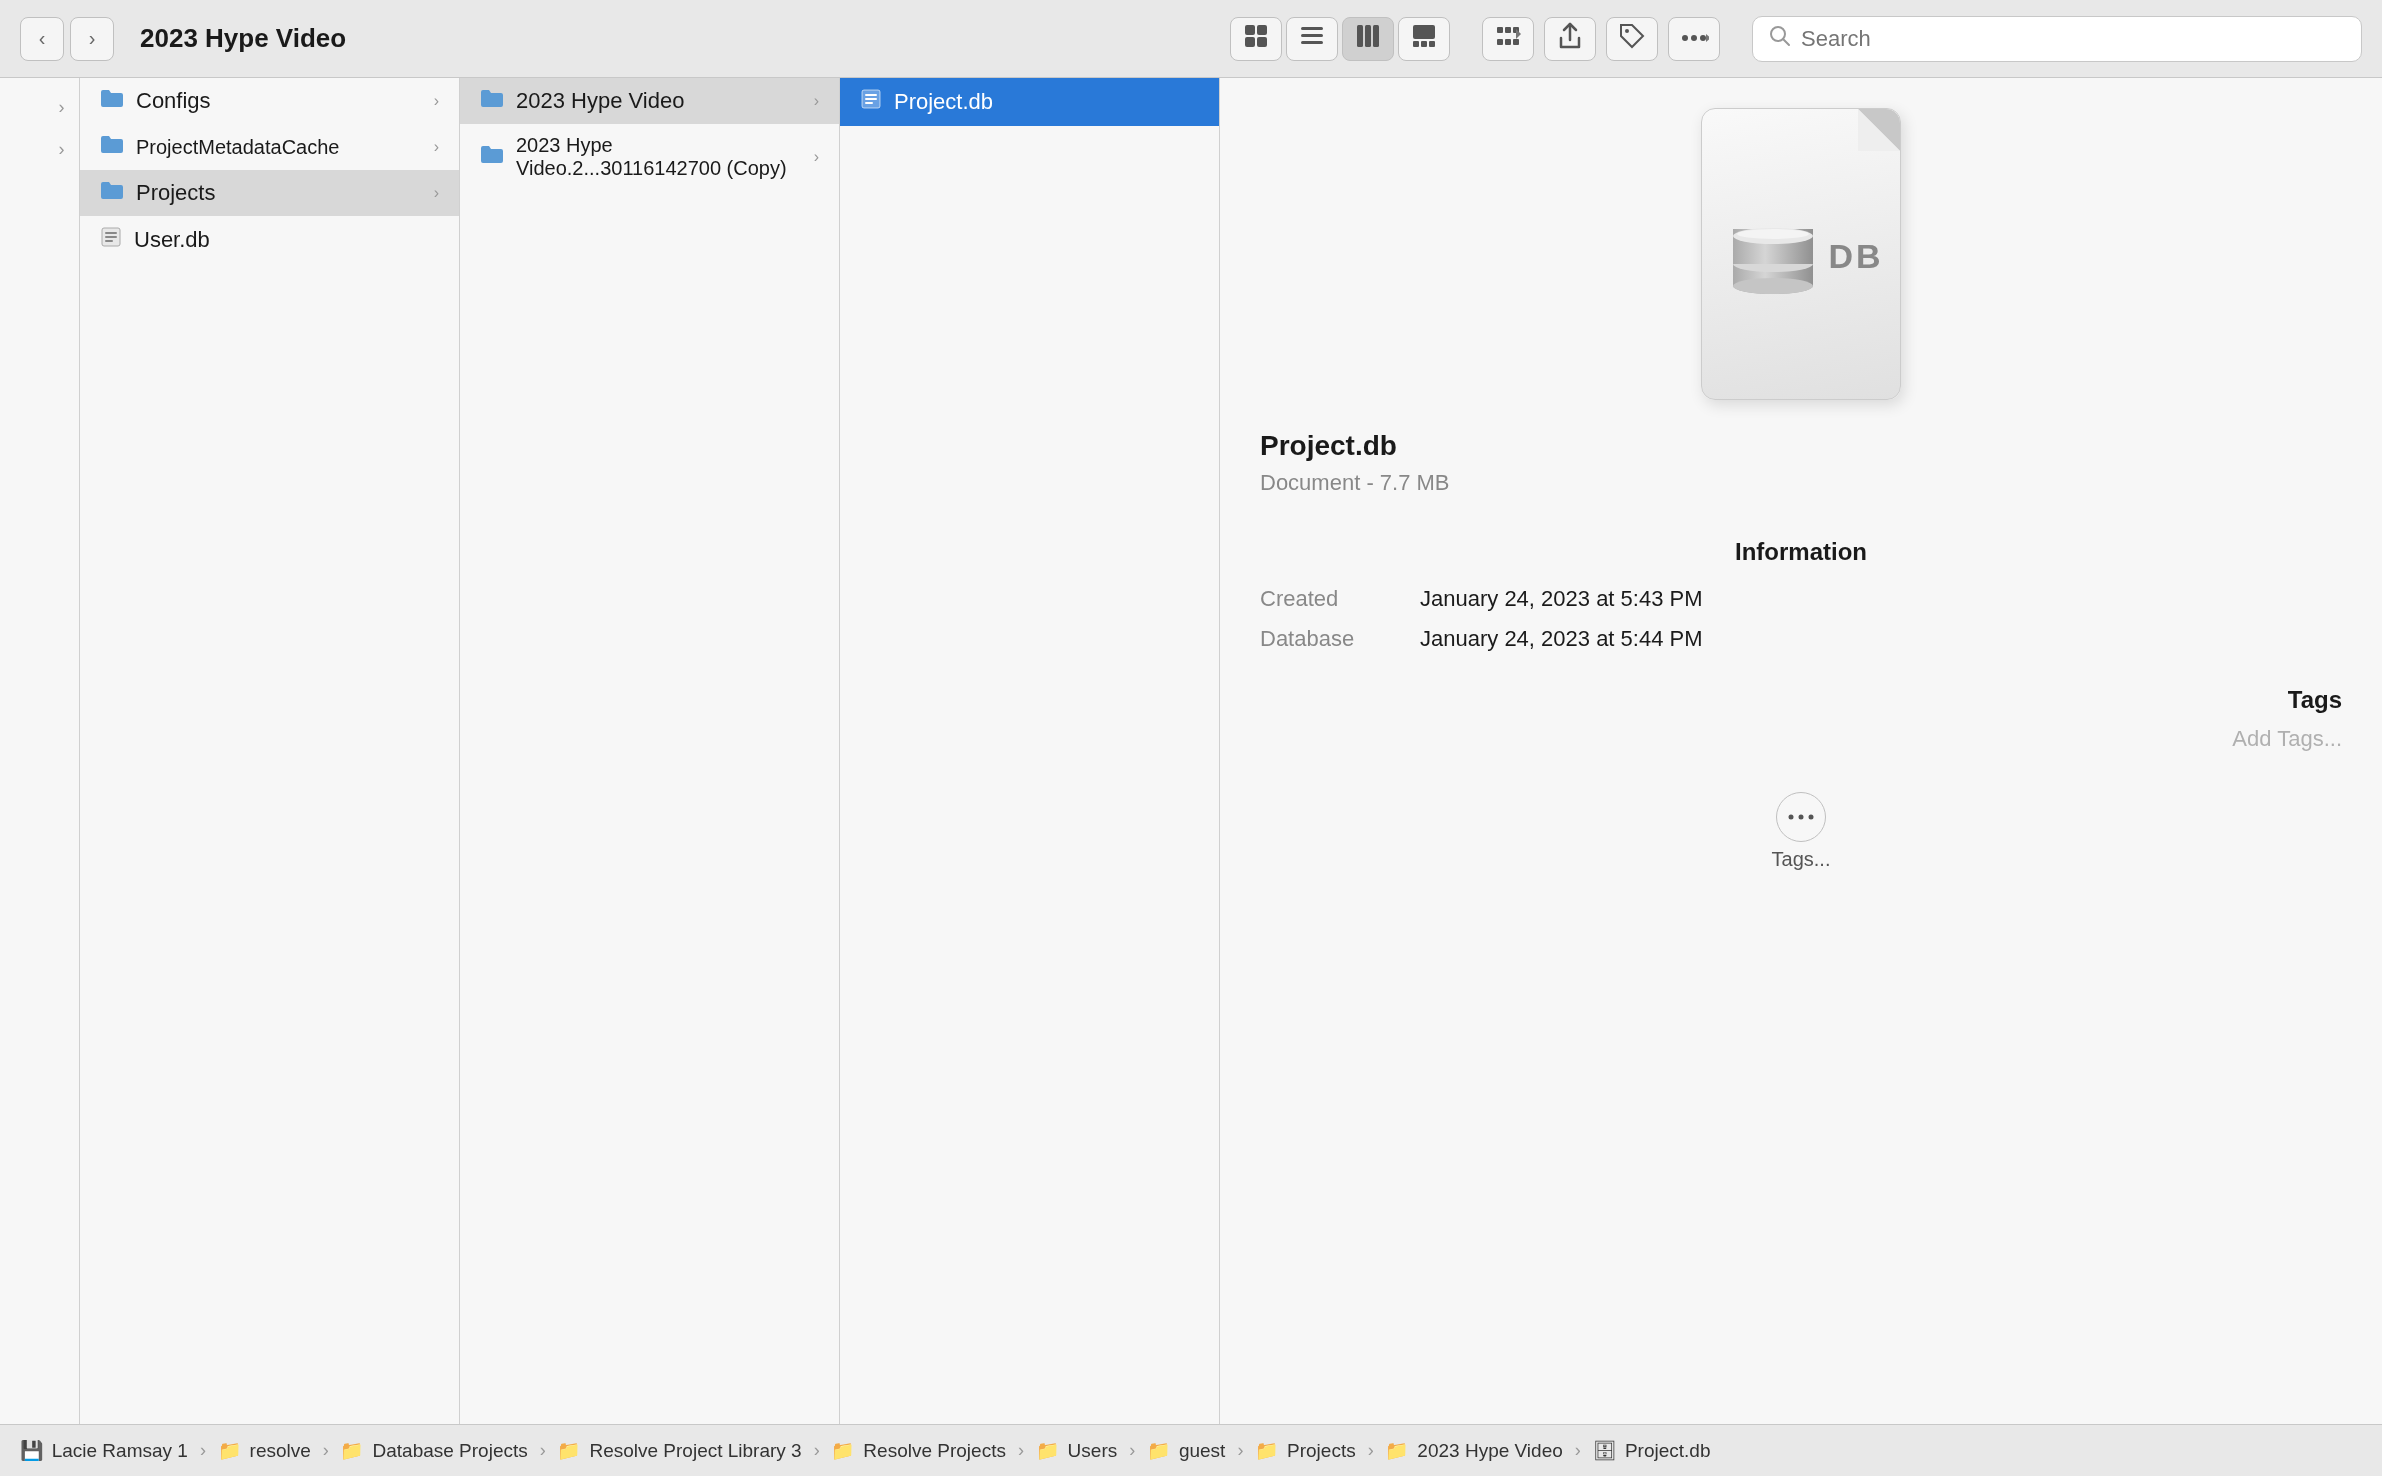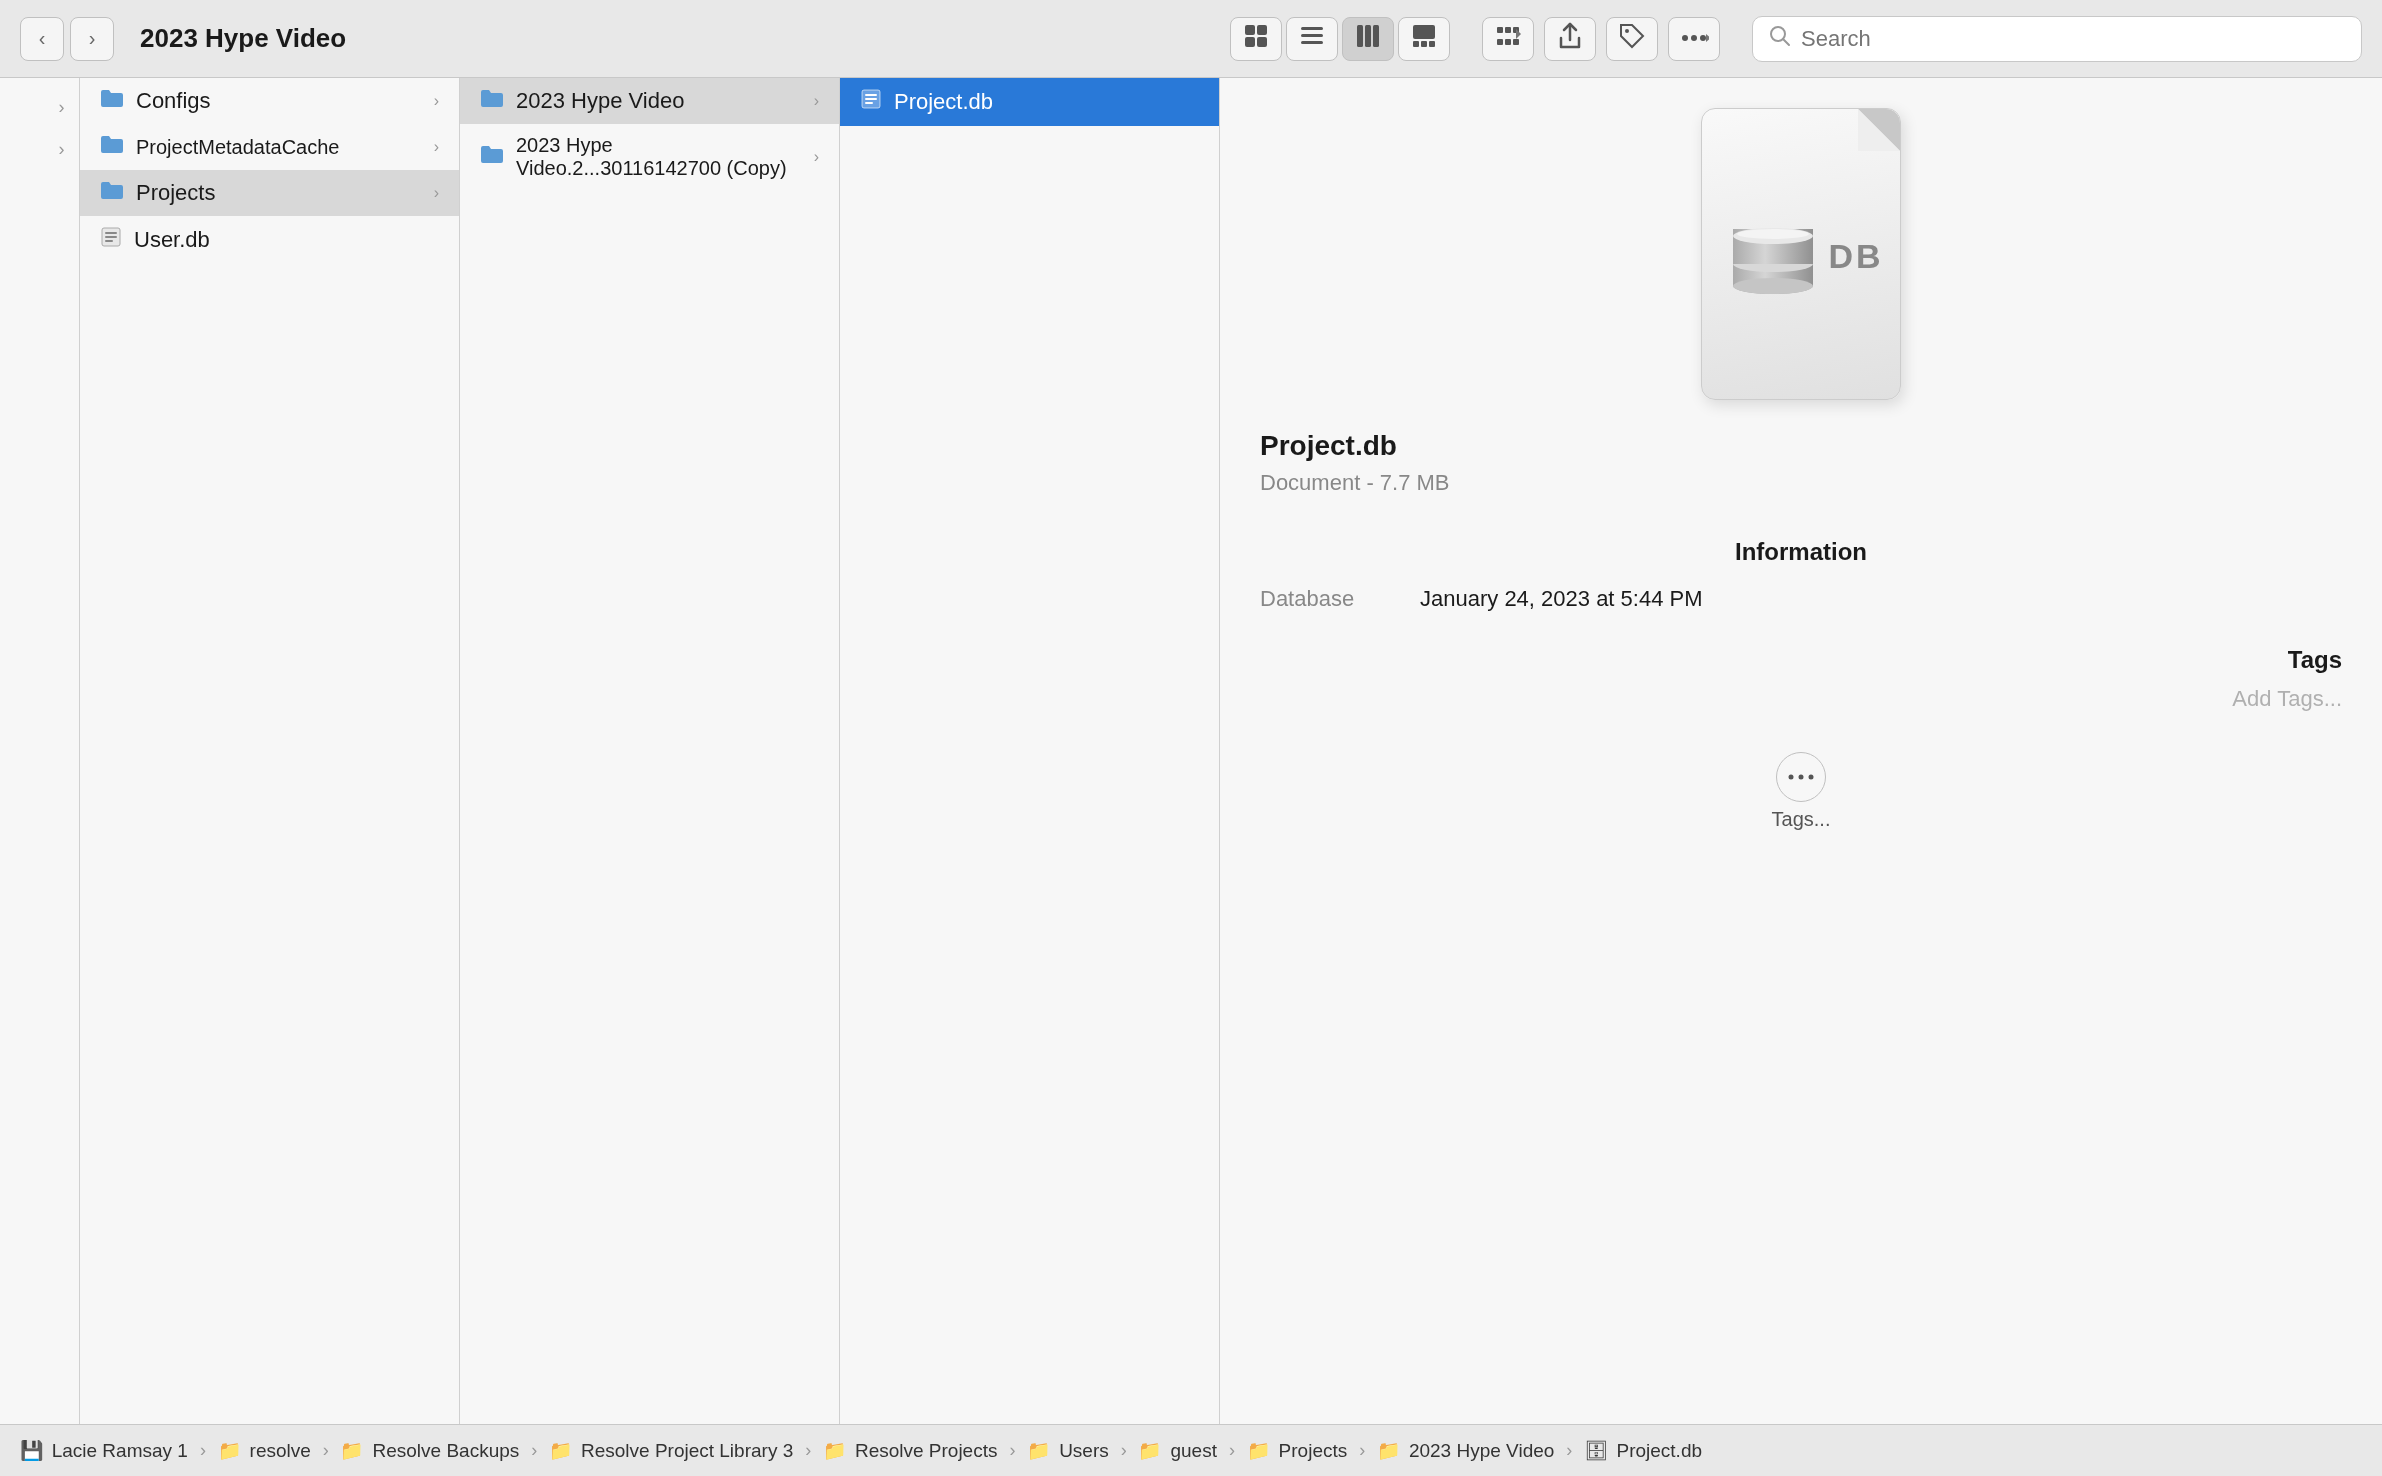--- a/index.html
+++ b/index.html
@@ -616,20 +616,24 @@
       </svg>
       <span style="font-size:34px;font-weight:600;color:#888;letter-spacing:3px;margin-top:5px;">DB</span>
     </div>
 
     <div class="file-name">Project.db</div>
     <div class="file-subtitle">Document - 7.7 MB</div>
 
     <div class="info-section">
       <div class="info-title">Information</div>
       <div class="info-row">
+        <span class="info-label">Created</span>
+        <span class="info-value">January 24, 2023 at 5:43 PM</span>
+      </div>
+      <div class="info-row">
         <span class="info-label">Database</span>
         <span class="info-value">January 24, 2023 at 5:44 PM</span>
       </div>
     </div>
 
     <div class="tags-section">
       <div class="tags-title">Tags</div>
       <span class="add-tags-placeholder">Add Tags...</span>
     </div>
 
@@ -654,21 +658,21 @@
     <span>Lacie Ramsay 1</span>
   </div>
   <span class="breadcrumb-sep">›</span>
   <div class="breadcrumb-item">
     <span>📁</span>
     <span>resolve</span>
   </div>
   <span class="breadcrumb-sep">›</span>
   <div class="breadcrumb-item">
     <span>📁</span>
-    <span>Resolve Backups</span>
+    <span>Database Projects</span>
   </div>
   <span class="breadcrumb-sep">›</span>
   <div class="breadcrumb-item">
     <span>📁</span>
     <span>Resolve Project Library 3</span>
   </div>
   <span class="breadcrumb-sep">›</span>
   <div class="breadcrumb-item">
     <span>📁</span>
     <span>Resolve Projects</span>

